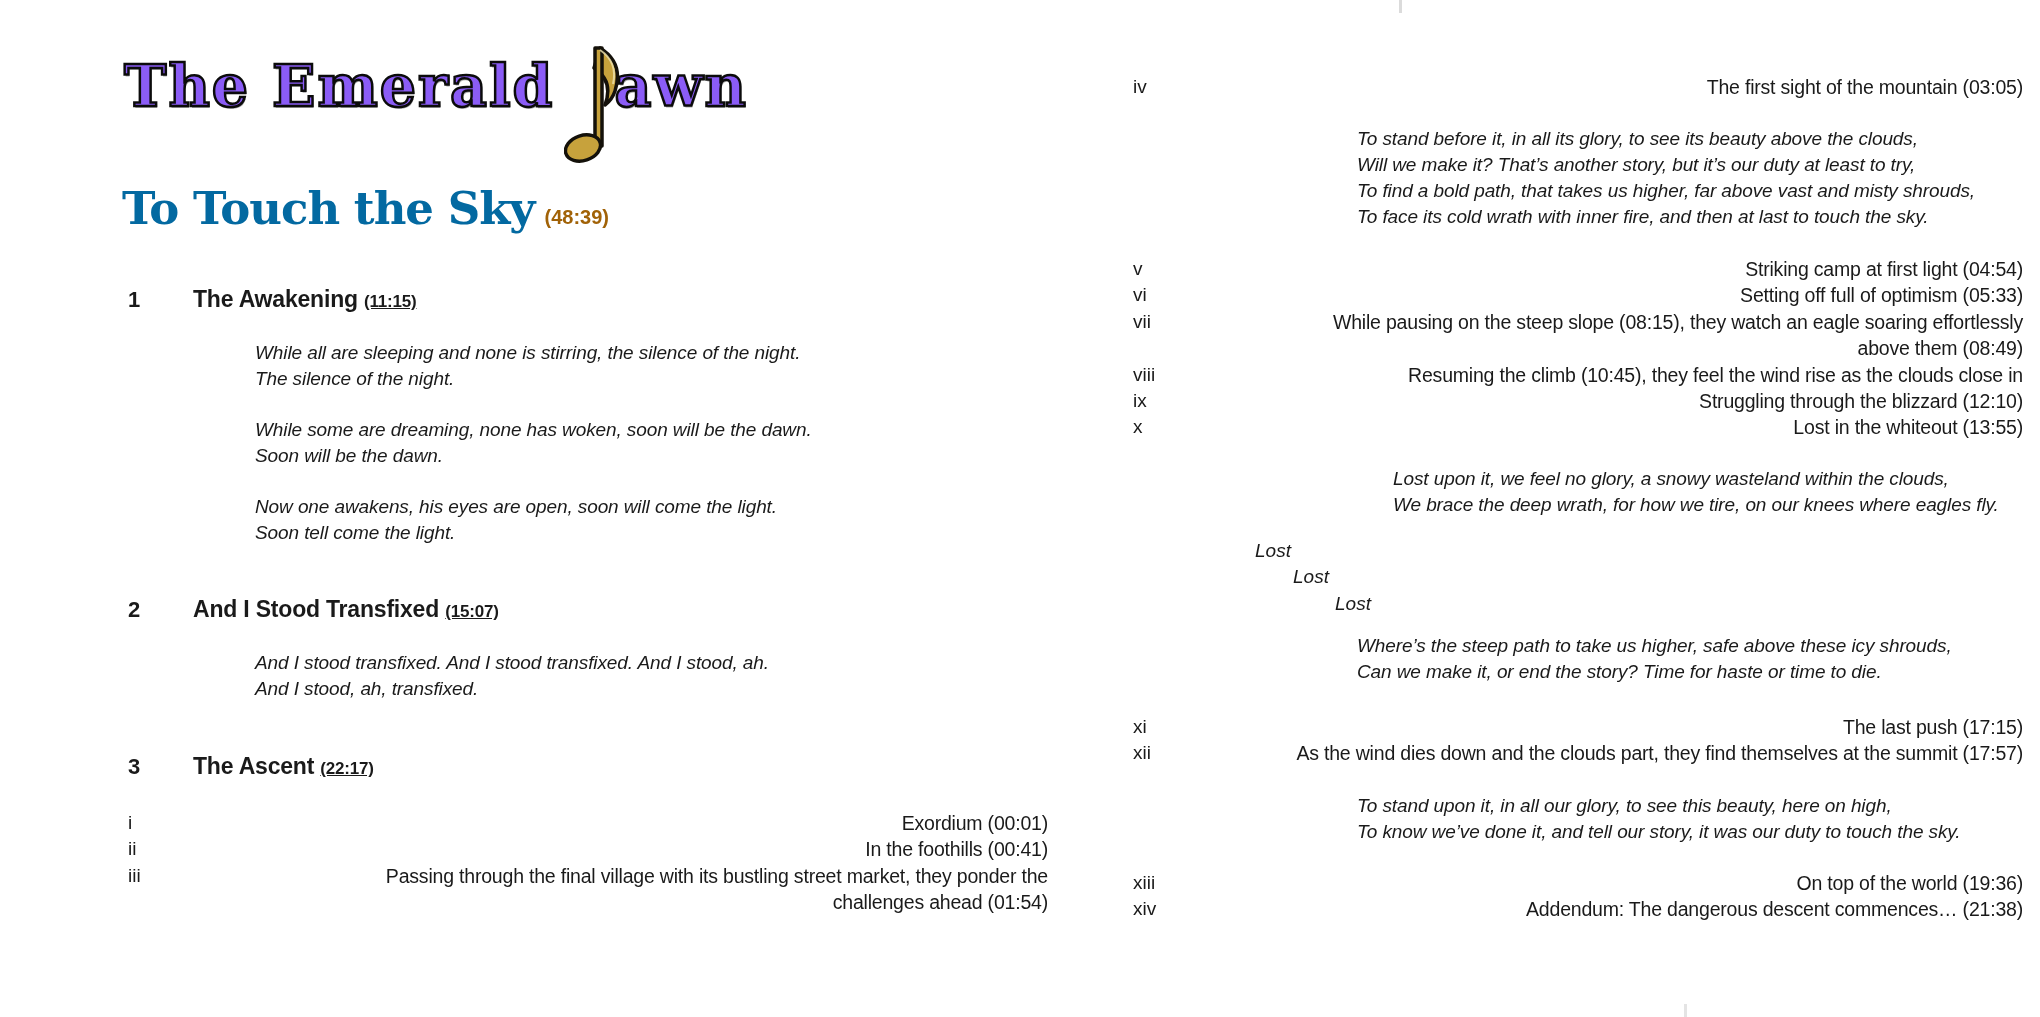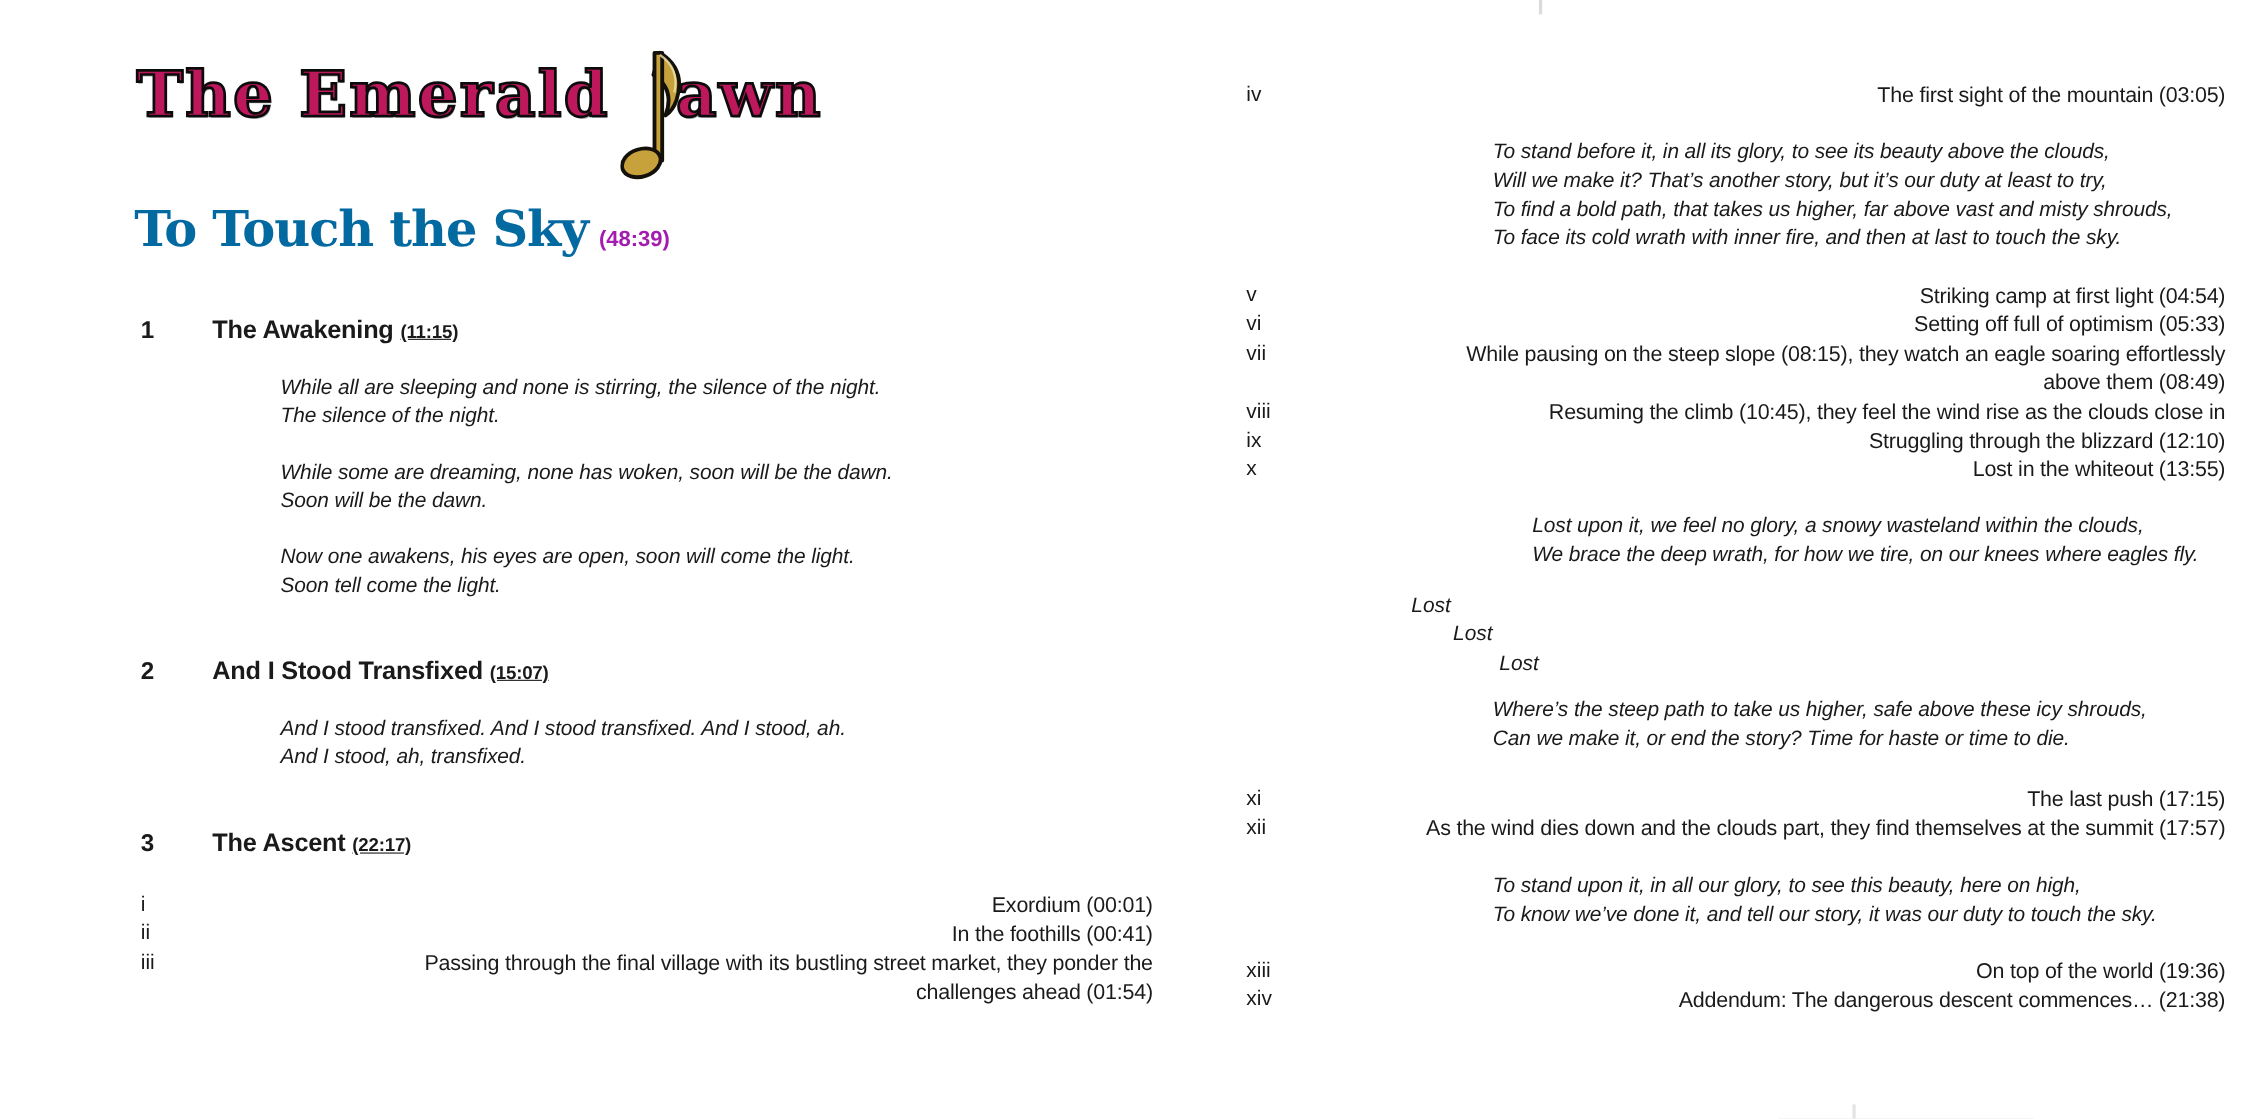--- a/index.html
+++ b/index.html
@@ -12,36 +12,36 @@
     overflow:hidden;
   }
 
   
   .logo{position:absolute;left:124px;top:52px;white-space:nowrap;}
   .logo-text{
     font-family:"DejaVu Serif",serif;
     font-weight:bold;
     font-size:57px;
     letter-spacing:2px;
-    color:#be185d;
+    color:#8b5cf6;
     -webkit-text-stroke:2.5px #0b0b0b;
     text-shadow:1px 2px 0 rgba(0,0,0,.35);
   }
   .logo-note-svg{position:relative;top:-14px;margin:0 -6px 0 10px;vertical-align:top;}
 
   
   .album-title{position:absolute;left:122px;top:182px;white-space:nowrap;}
   .album-title .main{
     font-family:"DejaVu Serif",serif;
     font-weight:bold;
     font-size:45px;
     letter-spacing:-1px;
     color:#0369a1;
   }
-  .album-title .dur{font-size:20px;font-weight:bold;margin-left:10px;color:#a21caf;}
+  .album-title .dur{font-size:20px;font-weight:bold;margin-left:10px;color:#a16207;}
 
   
   .track-heading{position:absolute;left:128px;display:flex;align-items:baseline;}
   .tnum{width:65px;flex:none;font-weight:bold;font-size:22px;}
   .ttitle{font-weight:bold;font-size:23px;letter-spacing:-0.2px;}
   .tdur{font-weight:bold;font-size:17px;text-decoration:underline;}
 
   
   .stanzas{position:absolute;}
   .stanza{margin:0 0 25px 0;}
@@ -54,21 +54,21 @@
   .movements{position:absolute;}
   .movement-row{display:flex;}
   .movements.left-col .numeral{width:65px;}
   .movements.right-col .numeral{width:72px;}
   .numeral{flex:none;font-size:19px;line-height:26.4px;}
   .m-lines{flex:1;text-align:right;}
   .m-line{font-size:19.5px;line-height:26.4px;letter-spacing:-0.2px;white-space:nowrap;}
   .m-line.cont{padding-left:57px;}
 
   
-  .lost-word{position:absolute;font-size:19px;font-style:italic;line-height:26px;margin-left:28px;}
+  .lost-word{position:absolute;font-size:19px;font-style:italic;line-height:26px;}
 
   
   .crop-mark{position:absolute;width:3px;height:13px;background:#cccccc;opacity:.7;}
   .crop-mark.top{left:1399px;top:0;}
   .crop-mark.bottom{left:1684px;top:1004px;background:#d8d8d8;}
 </style>
 </head>
 <body>
 
 <div class="spread">

